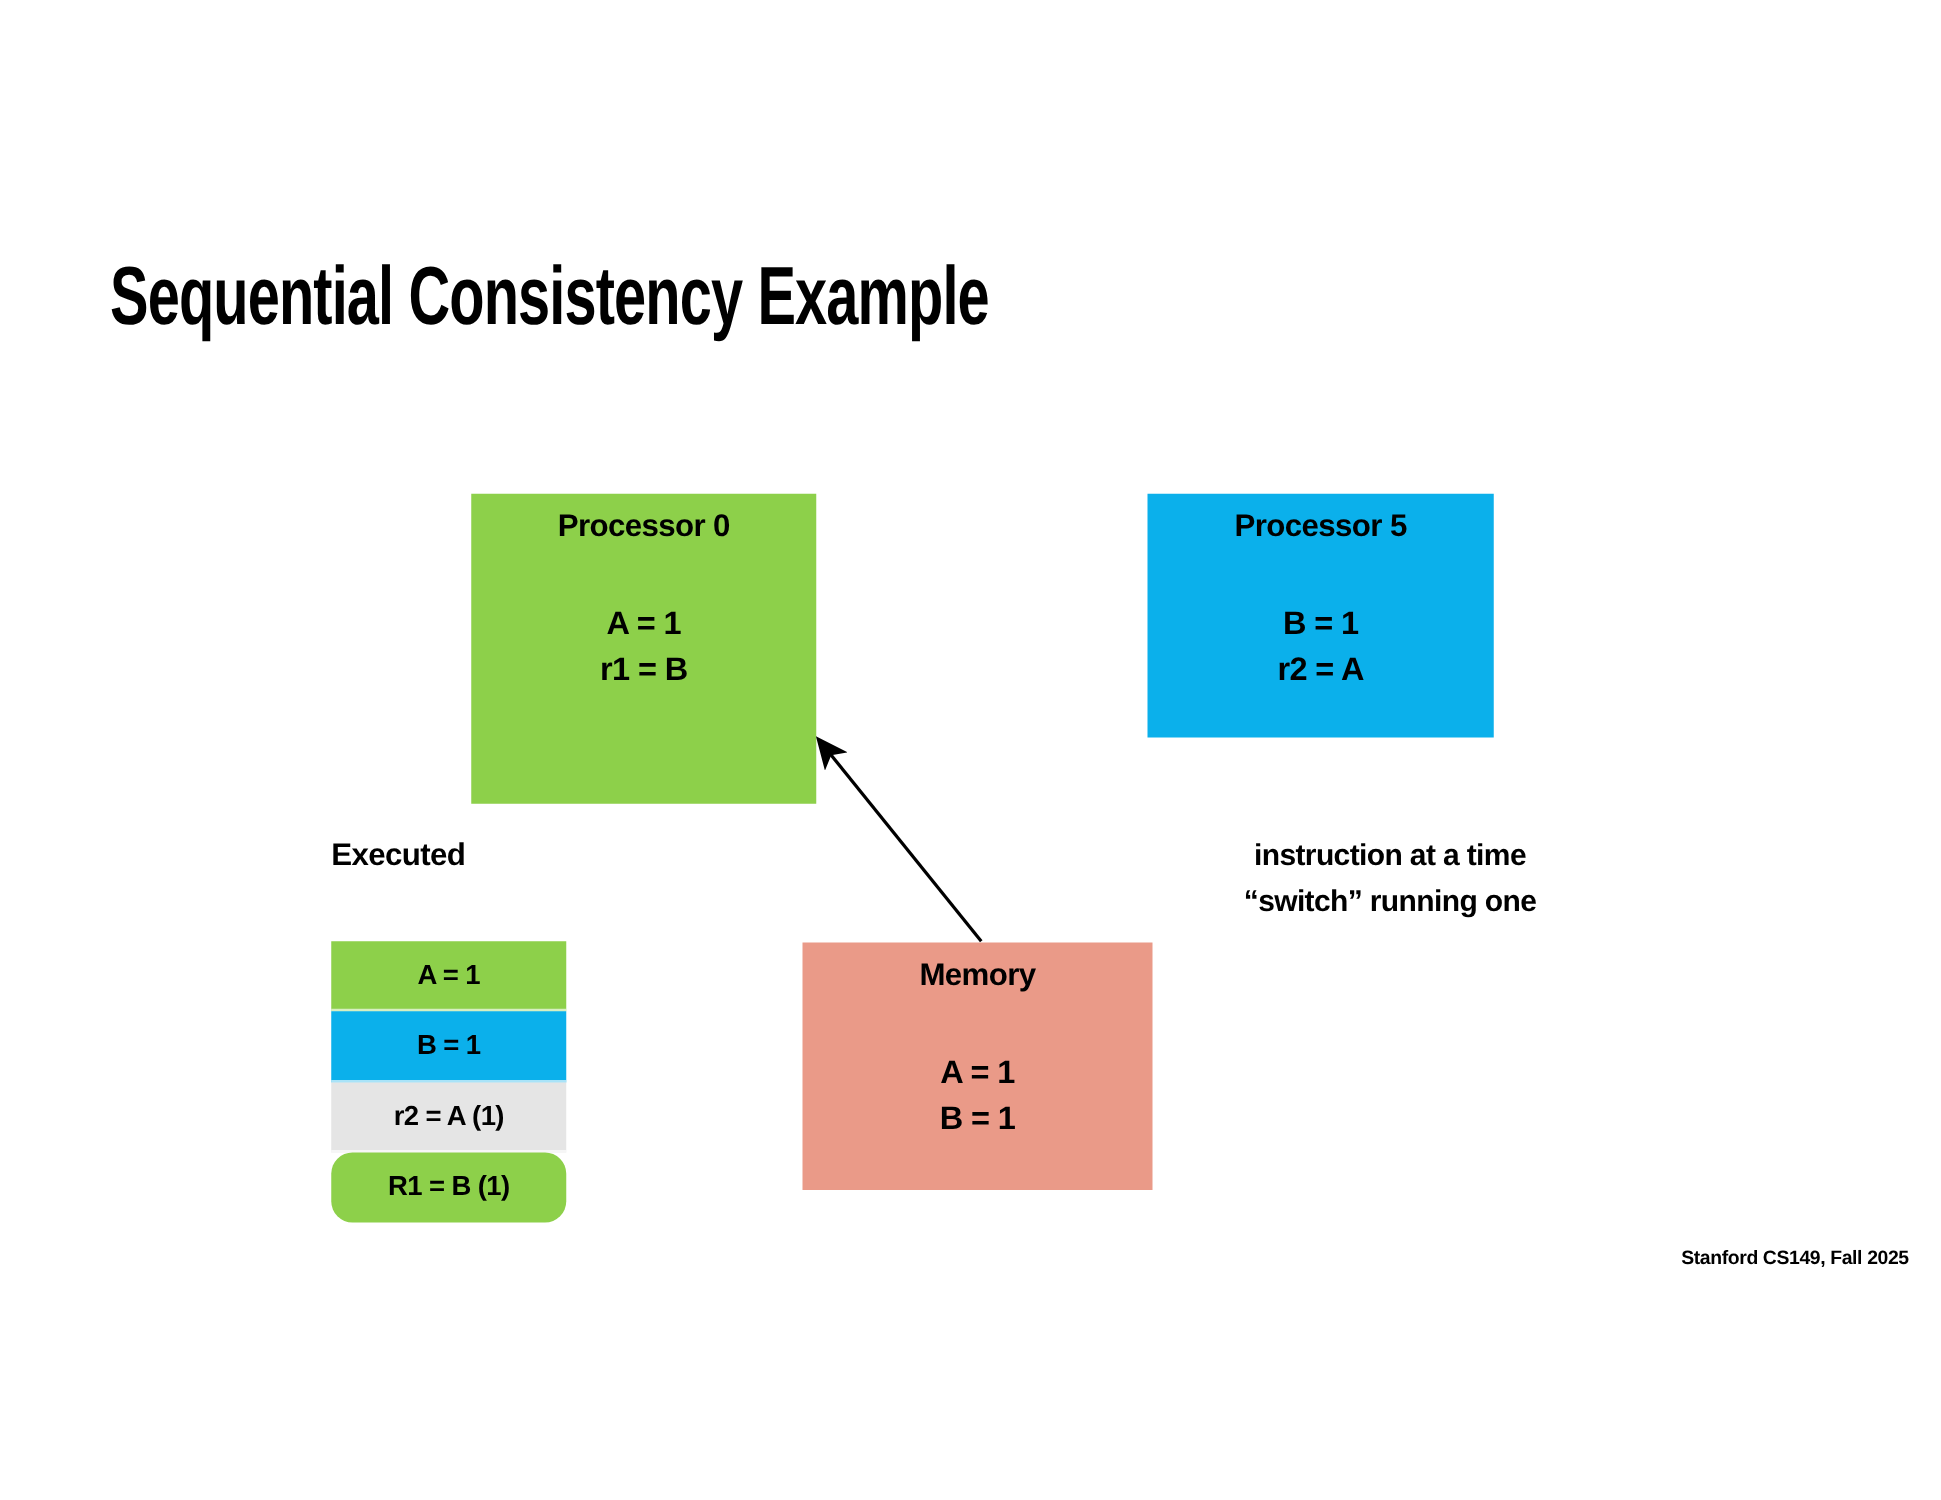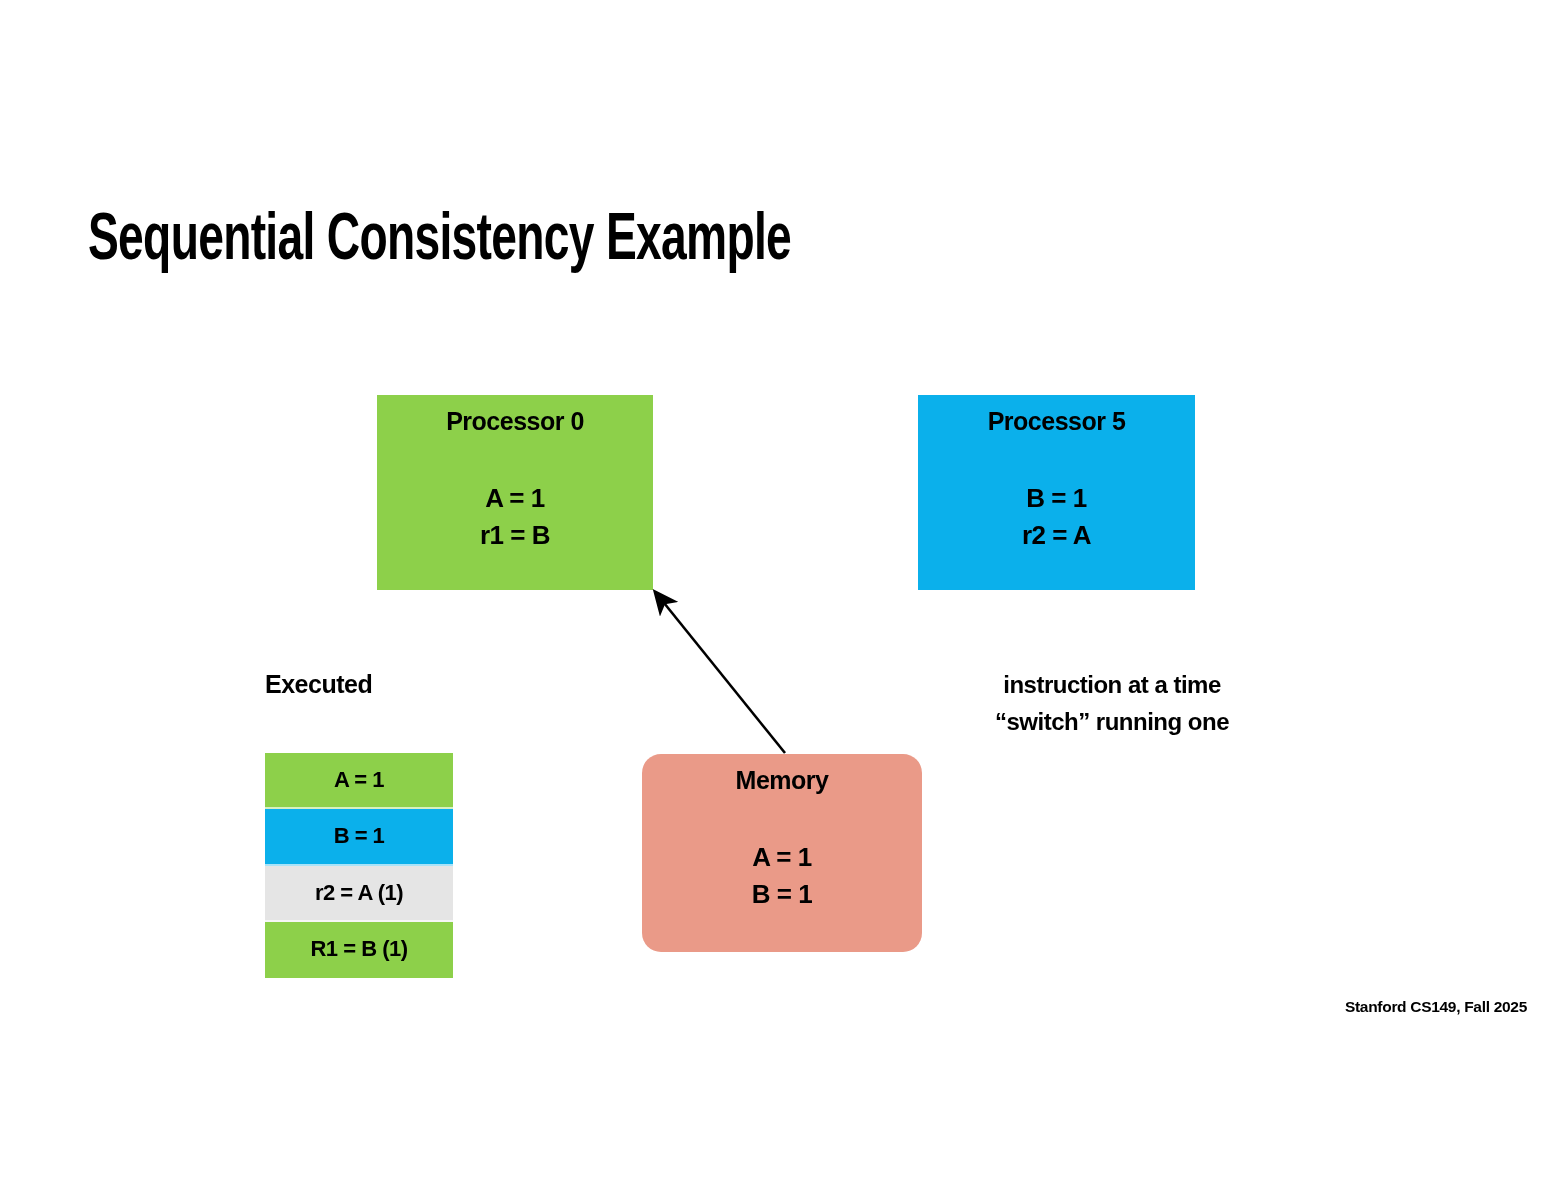--- a/index.html
+++ b/index.html
@@ -28,23 +28,23 @@
     transform: scaleX(0.70);
     transform-origin: left center;
     color: #000000;
   }
   .box {
     position: absolute;
     box-sizing: border-box;
     text-align: center;
     letter-spacing: -0.5px;
   }
-  .box-proc0 { left: 377px; top: 395px; width: 276px; height: 195px; }
+  .box-proc0 { left: 377px; top: 395px; width: 276px; height: 248px; }
   .box-proc1 { left: 918px; top: 395px; width: 277px; height: 195px; }
-  .box-memory { left: 642px; top: 754px; width: 280px; height: 198px; border-radius: 19px; }
+  .box-memory { left: 642px; top: 754px; width: 280px; height: 198px; }
   .box-title {
     margin-top: 12px;
     font-size: 25px;
     font-weight: bold;
     line-height: 28px;
   }
   .box-lines {
     margin-top: 45px;
     font-size: 26px;
     font-weight: bold;
@@ -69,21 +69,21 @@
   .executed-row {
     box-sizing: border-box;
     height: 56.25px;
     line-height: 54px;
     text-align: center;
     font-size: 22px;
     font-weight: bold;
     letter-spacing: -0.5px;
     border-bottom: 2px solid rgba(255,255,255,0.65);
   }
-  .executed-row:last-child { border-bottom: none; }
+  .executed-row:last-child { border-bottom: none; border-radius: 17px; }
   .switch-note {
     position: absolute;
     left: 962px;
     top: 666px;
     width: 300px;
     text-align: center;
     font-size: 24px;
     font-weight: bold;
     line-height: 37px;
     letter-spacing: -0.5px;

